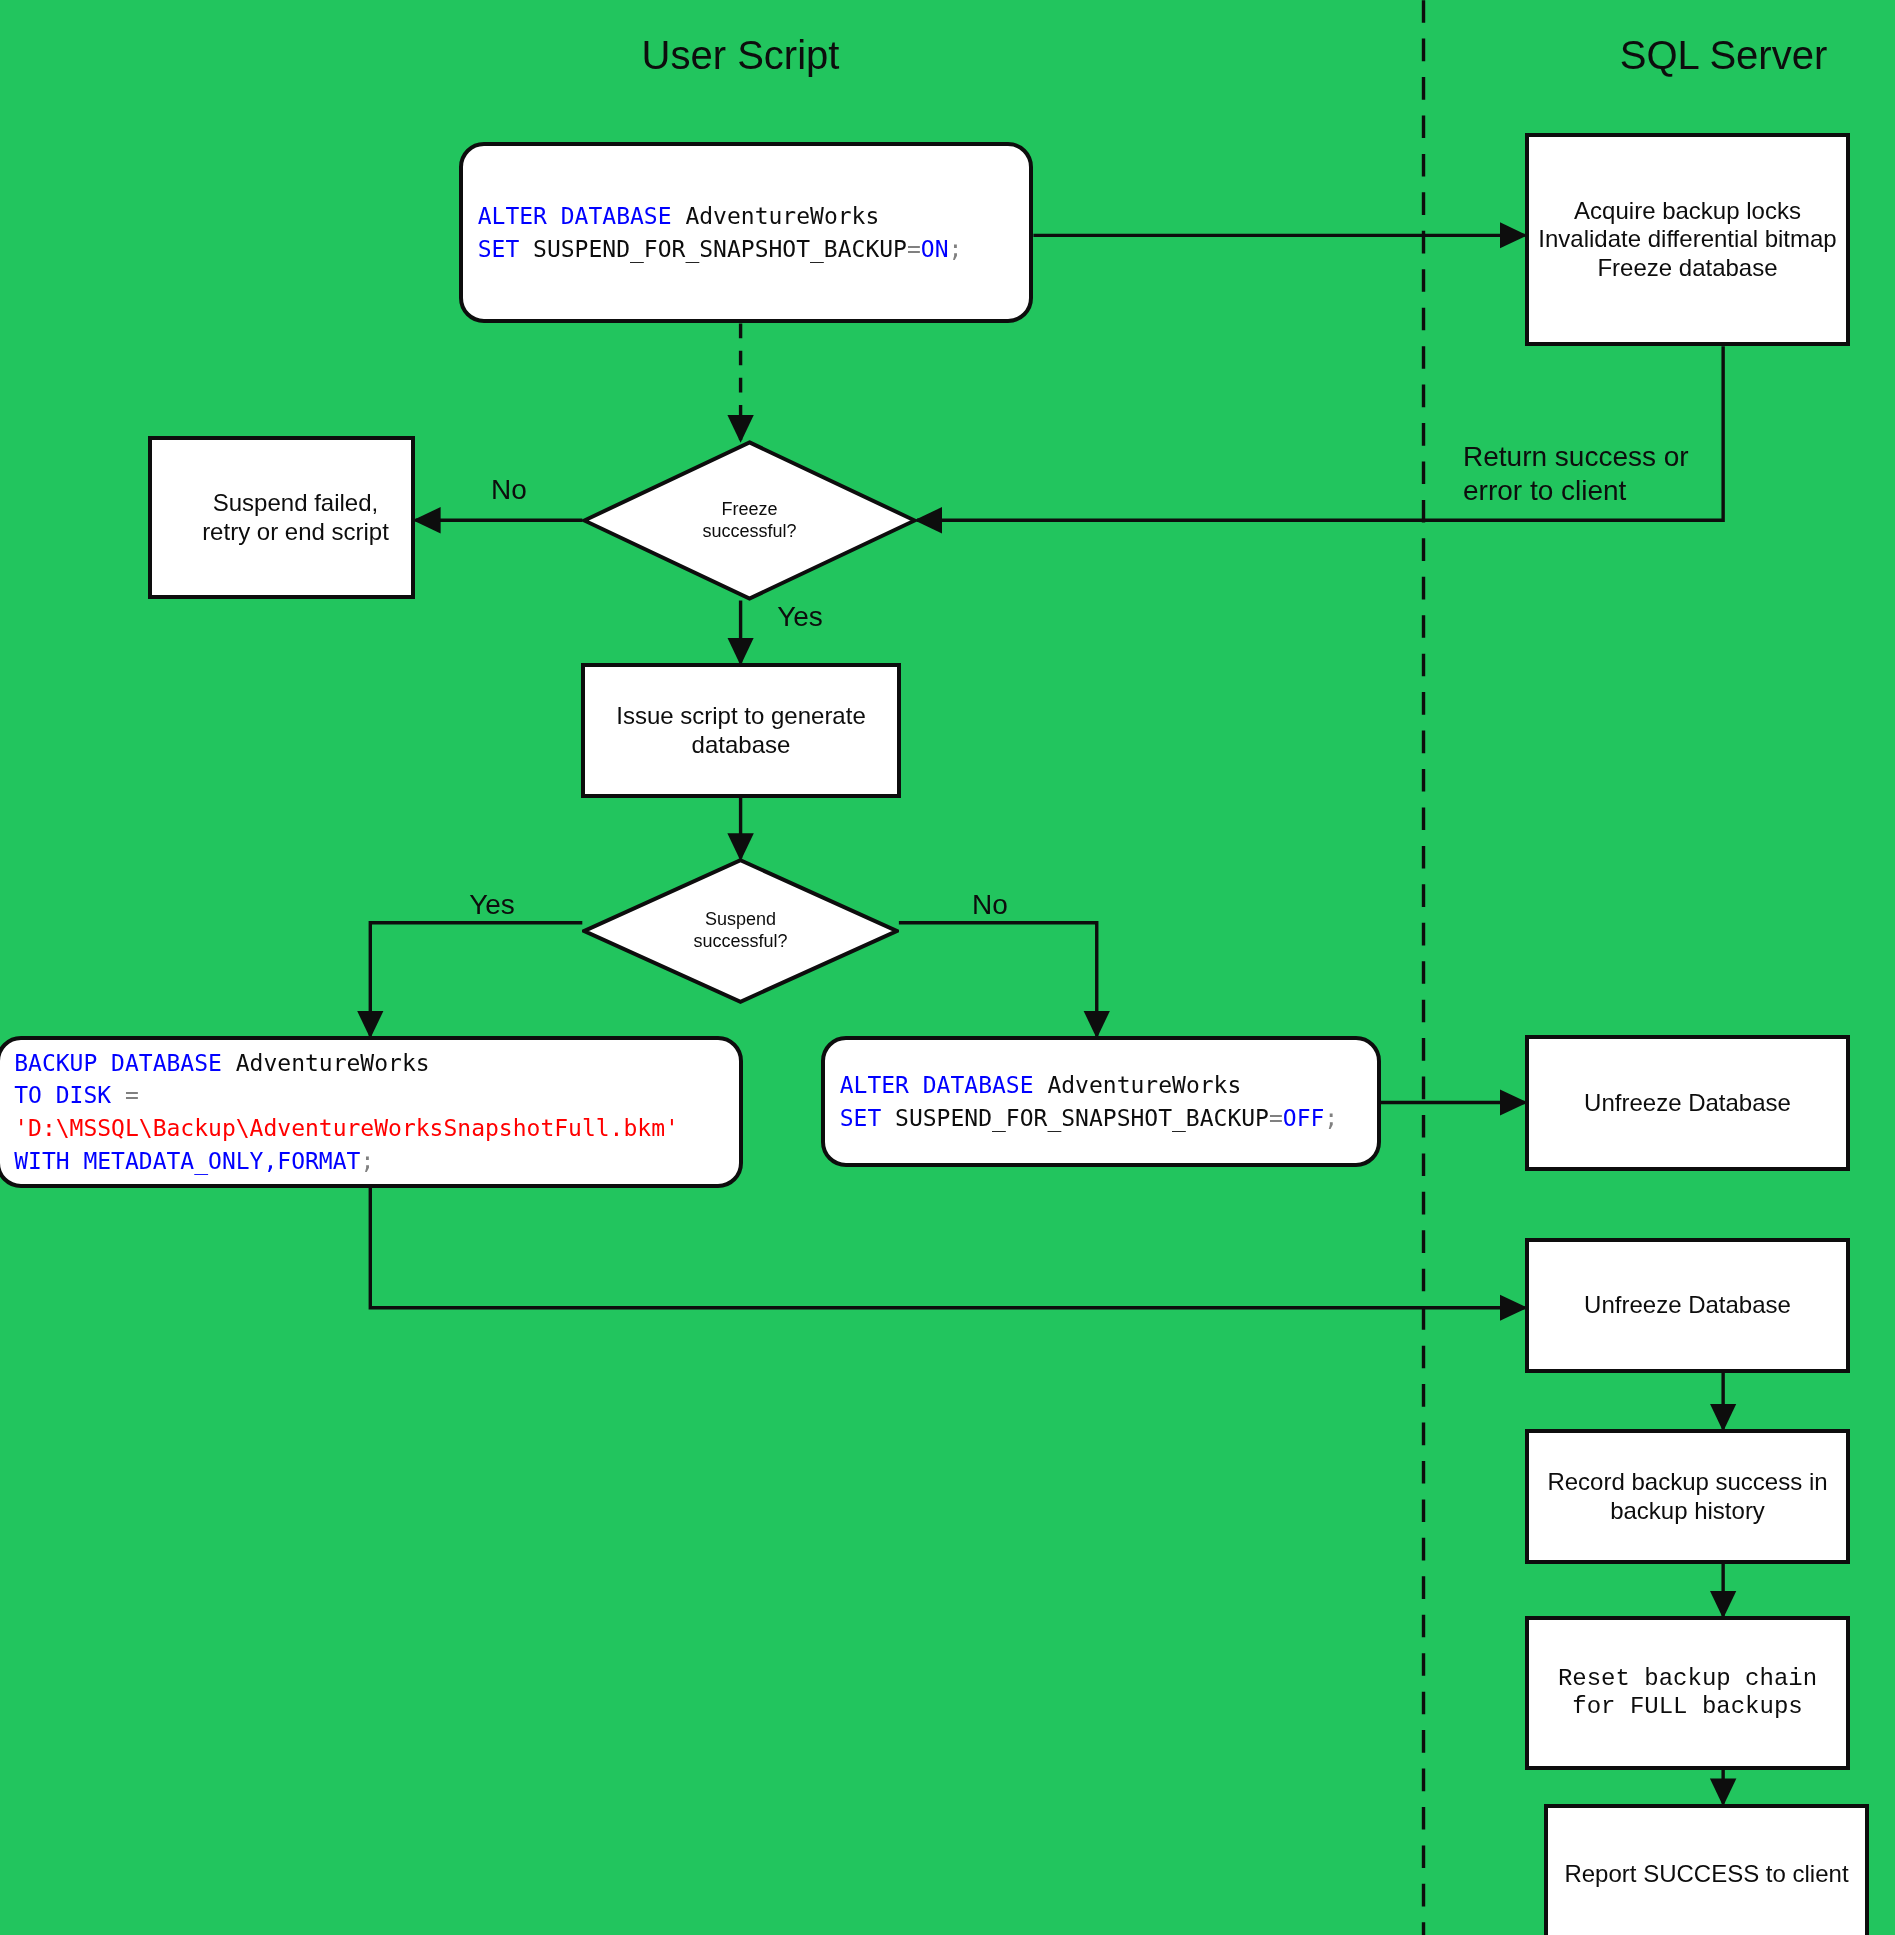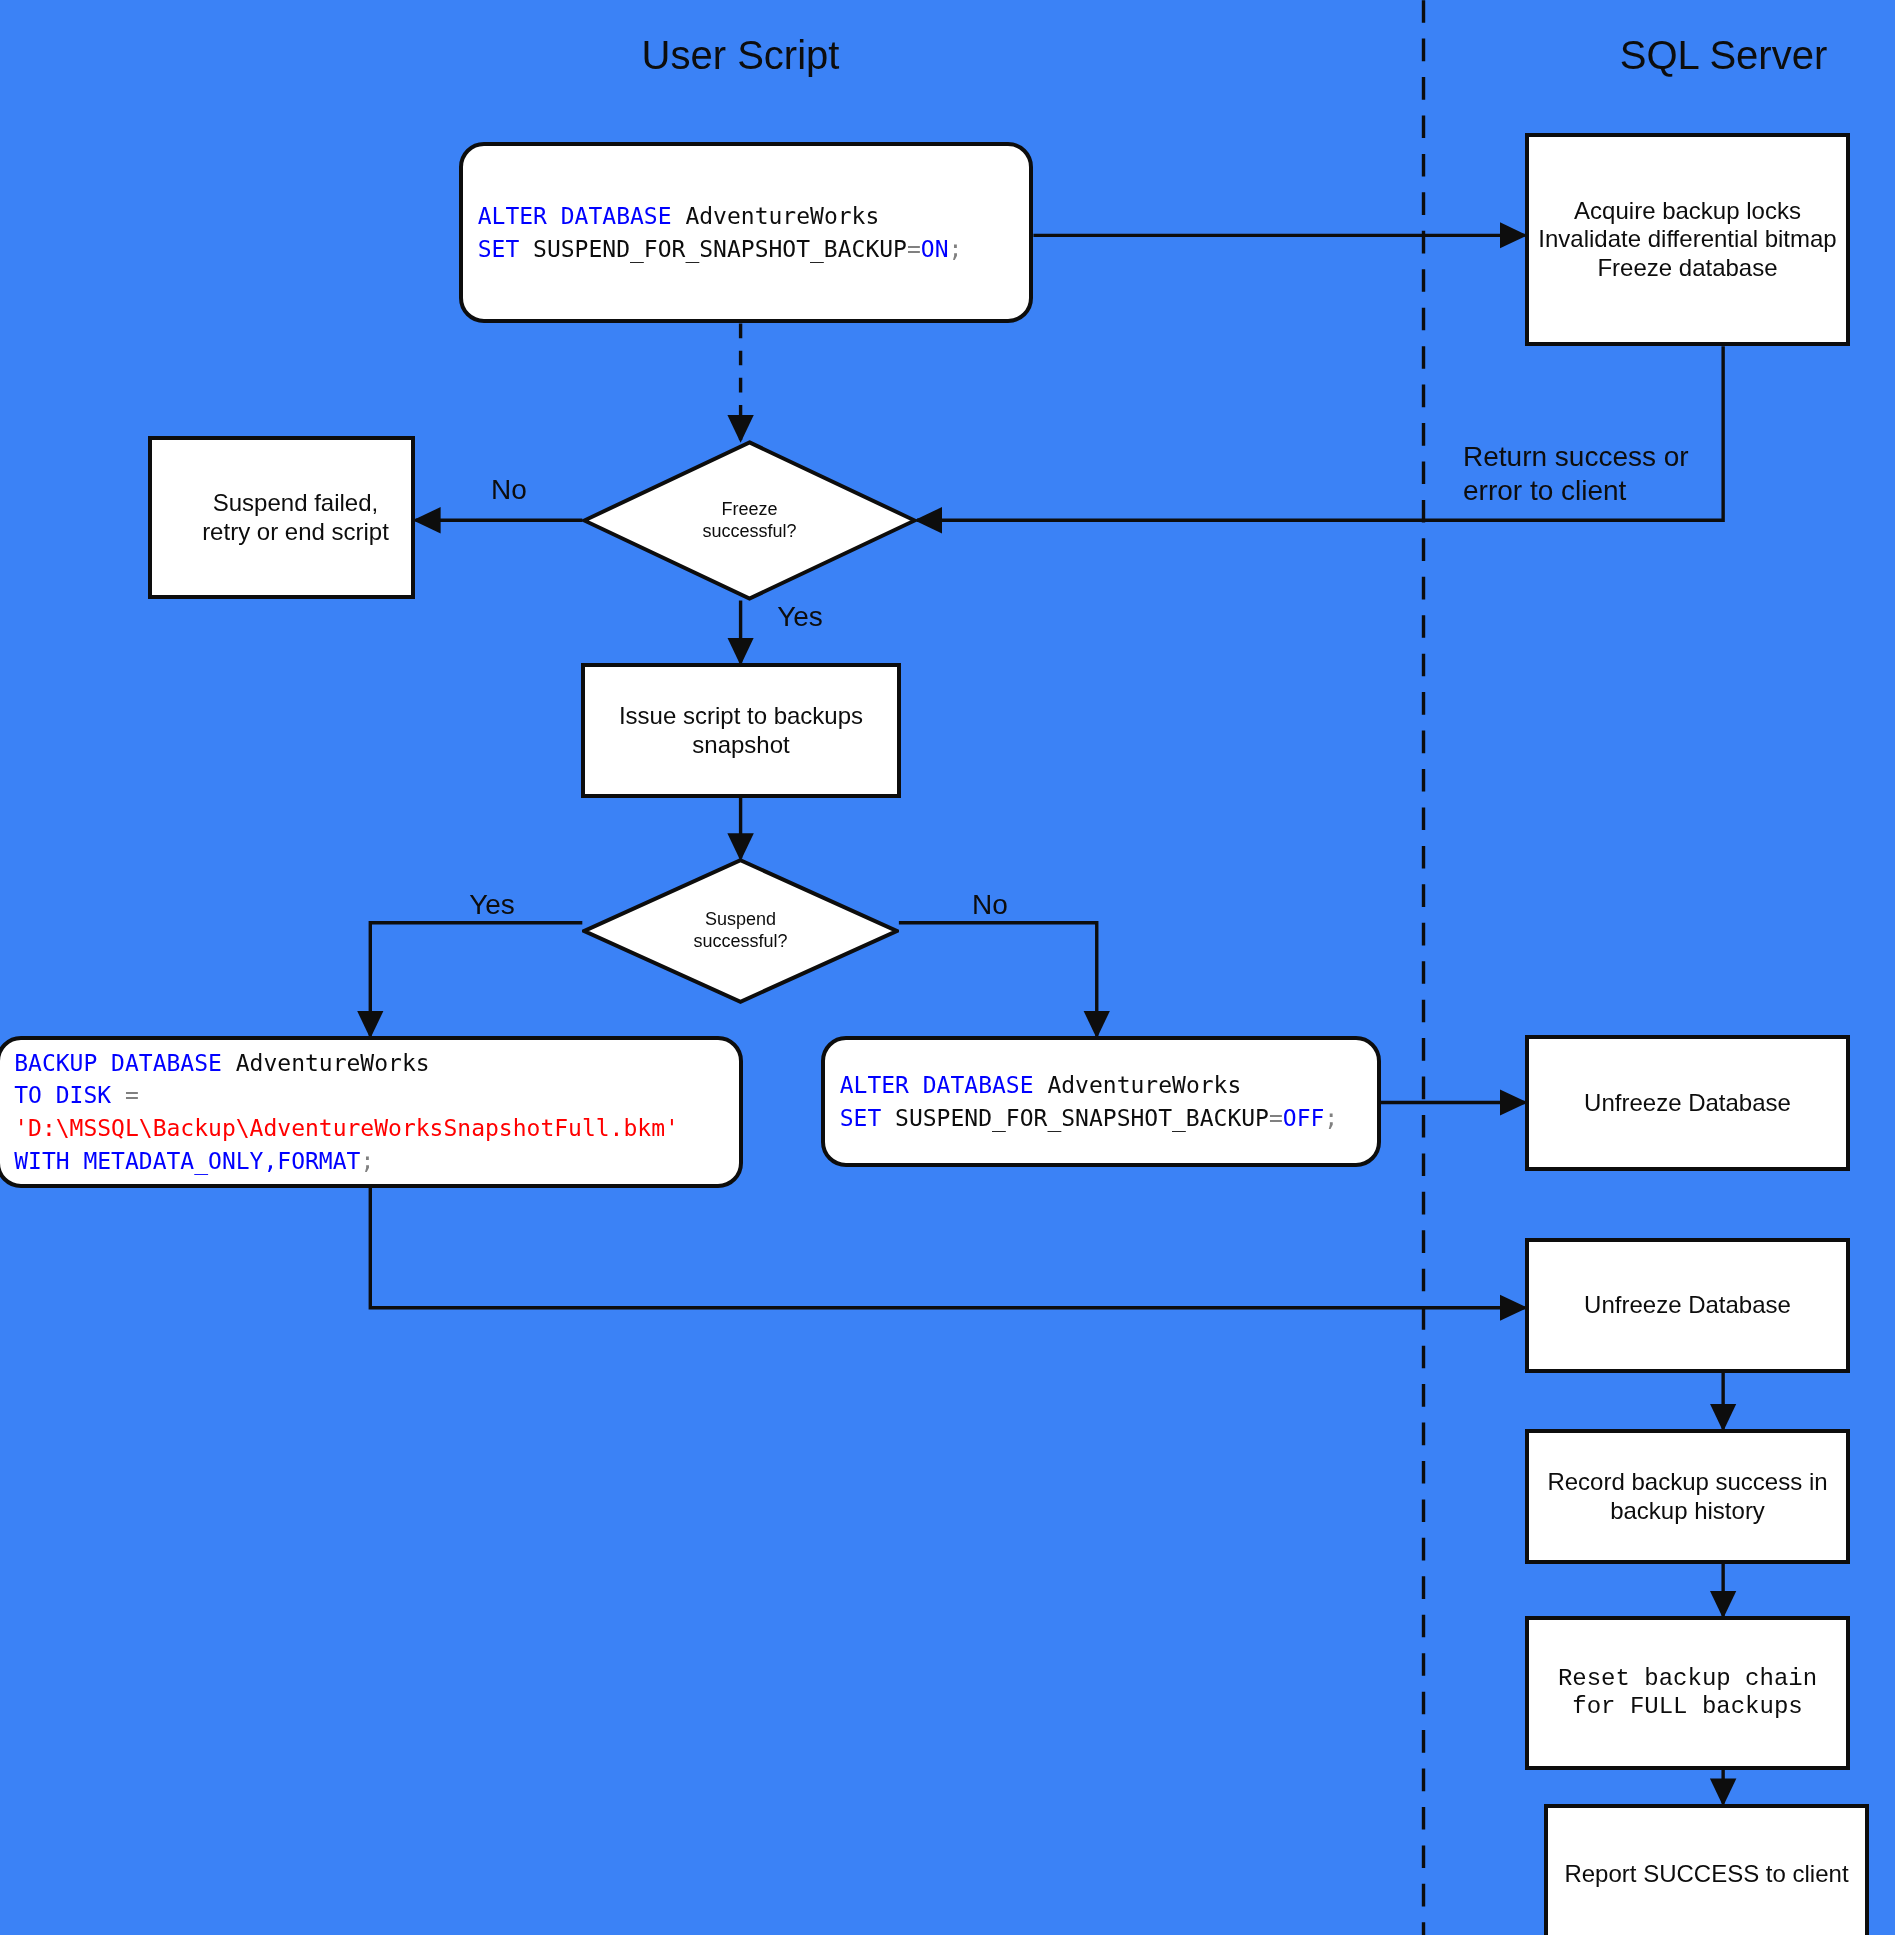--- a/index.html
+++ b/index.html
@@ -1,18 +1,18 @@
 <!DOCTYPE html>
 <html style="font-size:9px"><head>
 <meta charset="utf-8">
 <style>
   html,body{margin:0;padding:0;background:#e3e3e3;}
   body{width:1895px;height:1936px;overflow:hidden;
        font-family:"Liberation Sans",sans-serif;}
-  #stage{position:relative;width:1895px;height:1936px;background:#3b82f6;}
+  #stage{position:relative;width:1895px;height:1936px;background:#22c55e;}
   svg#wires{position:absolute;left:0;top:0;width:1895px;height:1936px;}
 
   .lane-title{position:absolute;font-size:40px;color:#0d0d0d;
               text-align:center;white-space:nowrap;}
 
   .node{position:absolute;box-sizing:border-box;background:#ffffff;
         border:4px solid #0d0d0d;display:flex;align-items:center;
         justify-content:center;}
   .node .txt{font-size:24px;line-height:1.18;color:#0d0d0d;text-align:center;
              padding:0 8px;}
@@ -99,21 +99,21 @@
 
   <div class="diamond" style="left:582px;top:440px;width:335px;height:161px;">
     <svg width="335" height="161" viewBox="0 0 592 284" xmlns="http://www.w3.org/2000/svg">
       <polygon points="296,4 588,142 296,280 4,142" fill="#ffffff" stroke="#0d0d0d" stroke-width="7"></polygon>
     </svg>
     <div class="dlabel" style="white-space: pre-line;">Freeze
 successful?</div>
   </div>
 
   <div class="node" style="left:581px;top:663px;width:320px;height:135px;">
-    <div class="txt">Issue script to backups snapshot</div>
+    <div class="txt">Issue script to generate database</div>
   </div>
 
   <div class="diamond" style="left:582px;top:858px;width:317px;height:146px;">
     <svg width="317" height="146" viewBox="0 0 560 258" xmlns="http://www.w3.org/2000/svg">
       <polygon points="280,4 556,129 280,254 4,129" fill="#ffffff" stroke="#0d0d0d" stroke-width="7"></polygon>
     </svg>
     <div class="dlabel" style="white-space: pre-line;">Suspend
 successful?</div>
   </div>
 

